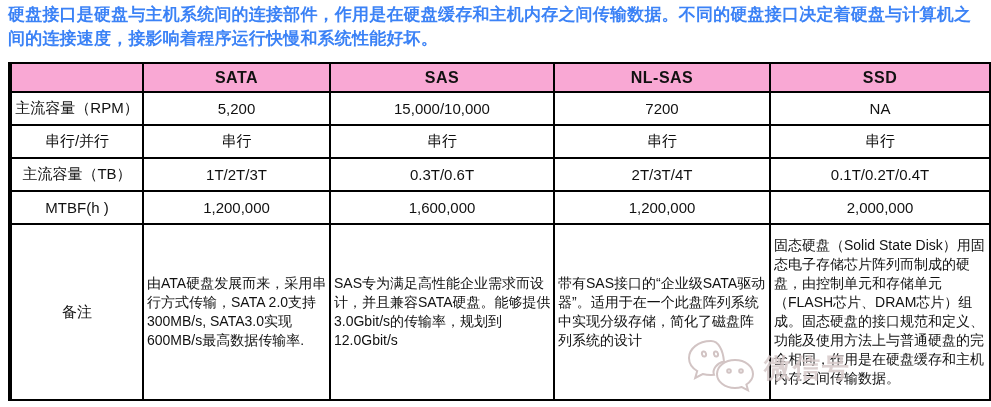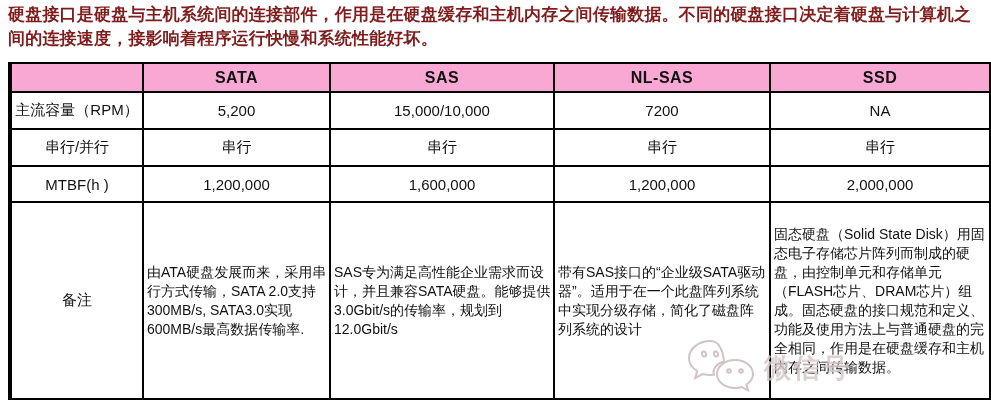--- a/index.html
+++ b/index.html
@@ -11,21 +11,21 @@
     font-family: "Liberation Sans", "DejaVu Sans", sans-serif;
   }
   .intro {
     position: absolute;
     left: 8px; top: 3px;
     width: 978px;
     margin: 0;
     font-size: 17px;
     line-height: 24px;
     font-weight: bold;
-    color: #7f1d1d;
+    color: #3b82f6;
     letter-spacing: 0.2px;
   }
   table.spec {
     position: absolute;
     left: 8px; top: 62px;
     width: 980px; height: 338px;
     border-collapse: collapse;
     table-layout: fixed;
     border: 2px solid #000;
     border-left: 4px solid #000;
@@ -107,20 +107,27 @@
       <td>NA</td>
     </tr>
     <tr class="r-data">
       <td class="rowlabel">串行/并行</td>
       <td>串行</td>
       <td>串行</td>
       <td>串行</td>
       <td>串行</td>
     </tr>
     <tr class="r-data">
+      <td class="rowlabel">主流容量（TB）</td>
+      <td>1T/2T/3T</td>
+      <td>0.3T/0.6T</td>
+      <td>2T/3T/4T</td>
+      <td>0.1T/0.2T/0.4T</td>
+    </tr>
+    <tr class="r-data">
       <td class="rowlabel">MTBF(h )</td>
       <td>1,200,000</td>
       <td>1,600,000</td>
       <td>1,200,000</td>
       <td>2,000,000</td>
     </tr>
     <tr class="r-remark">
       <td class="rowlabel">备注</td>
       <td class="remark">由ATA硬盘发展而来，采用串行方式传输，SATA 2.0支持300MB/s, SATA3.0实现600MB/s最高数据传输率.</td>
       <td class="remark">SAS专为满足高性能企业需求而设计，并且兼容SATA硬盘。能够提供3.0Gbit/s的传输率，规划到12.0Gbit/s</td>

